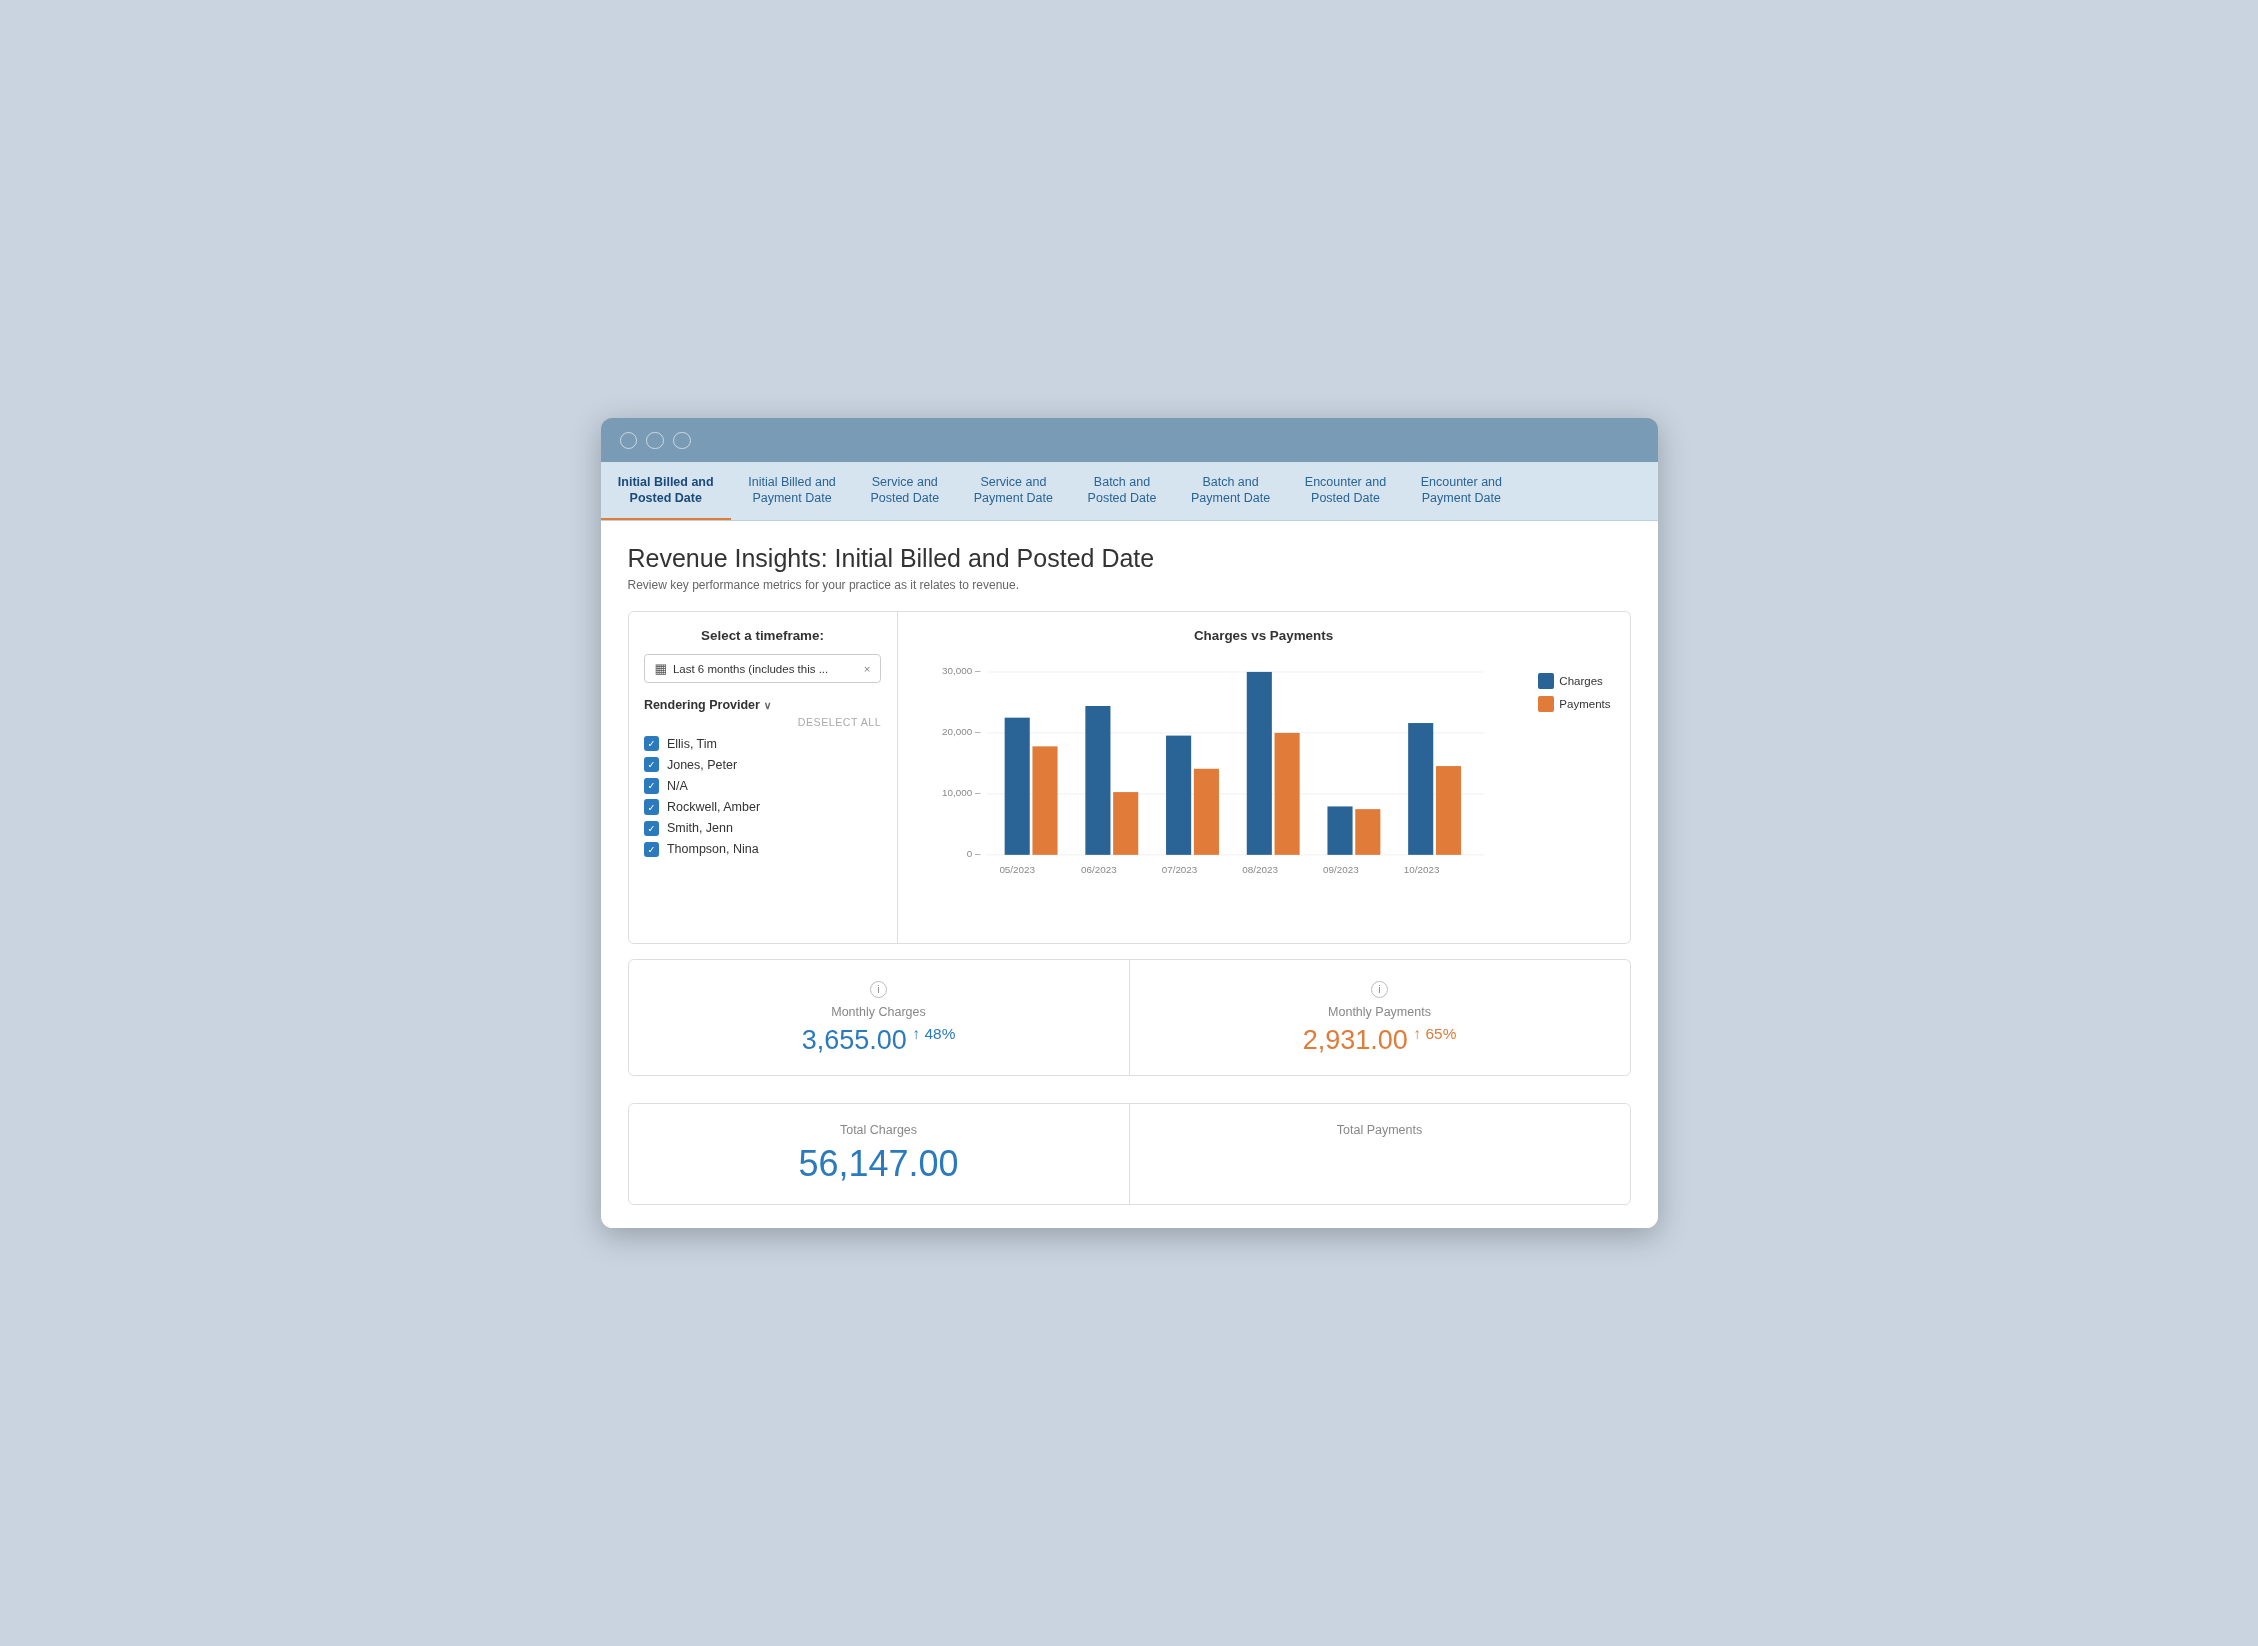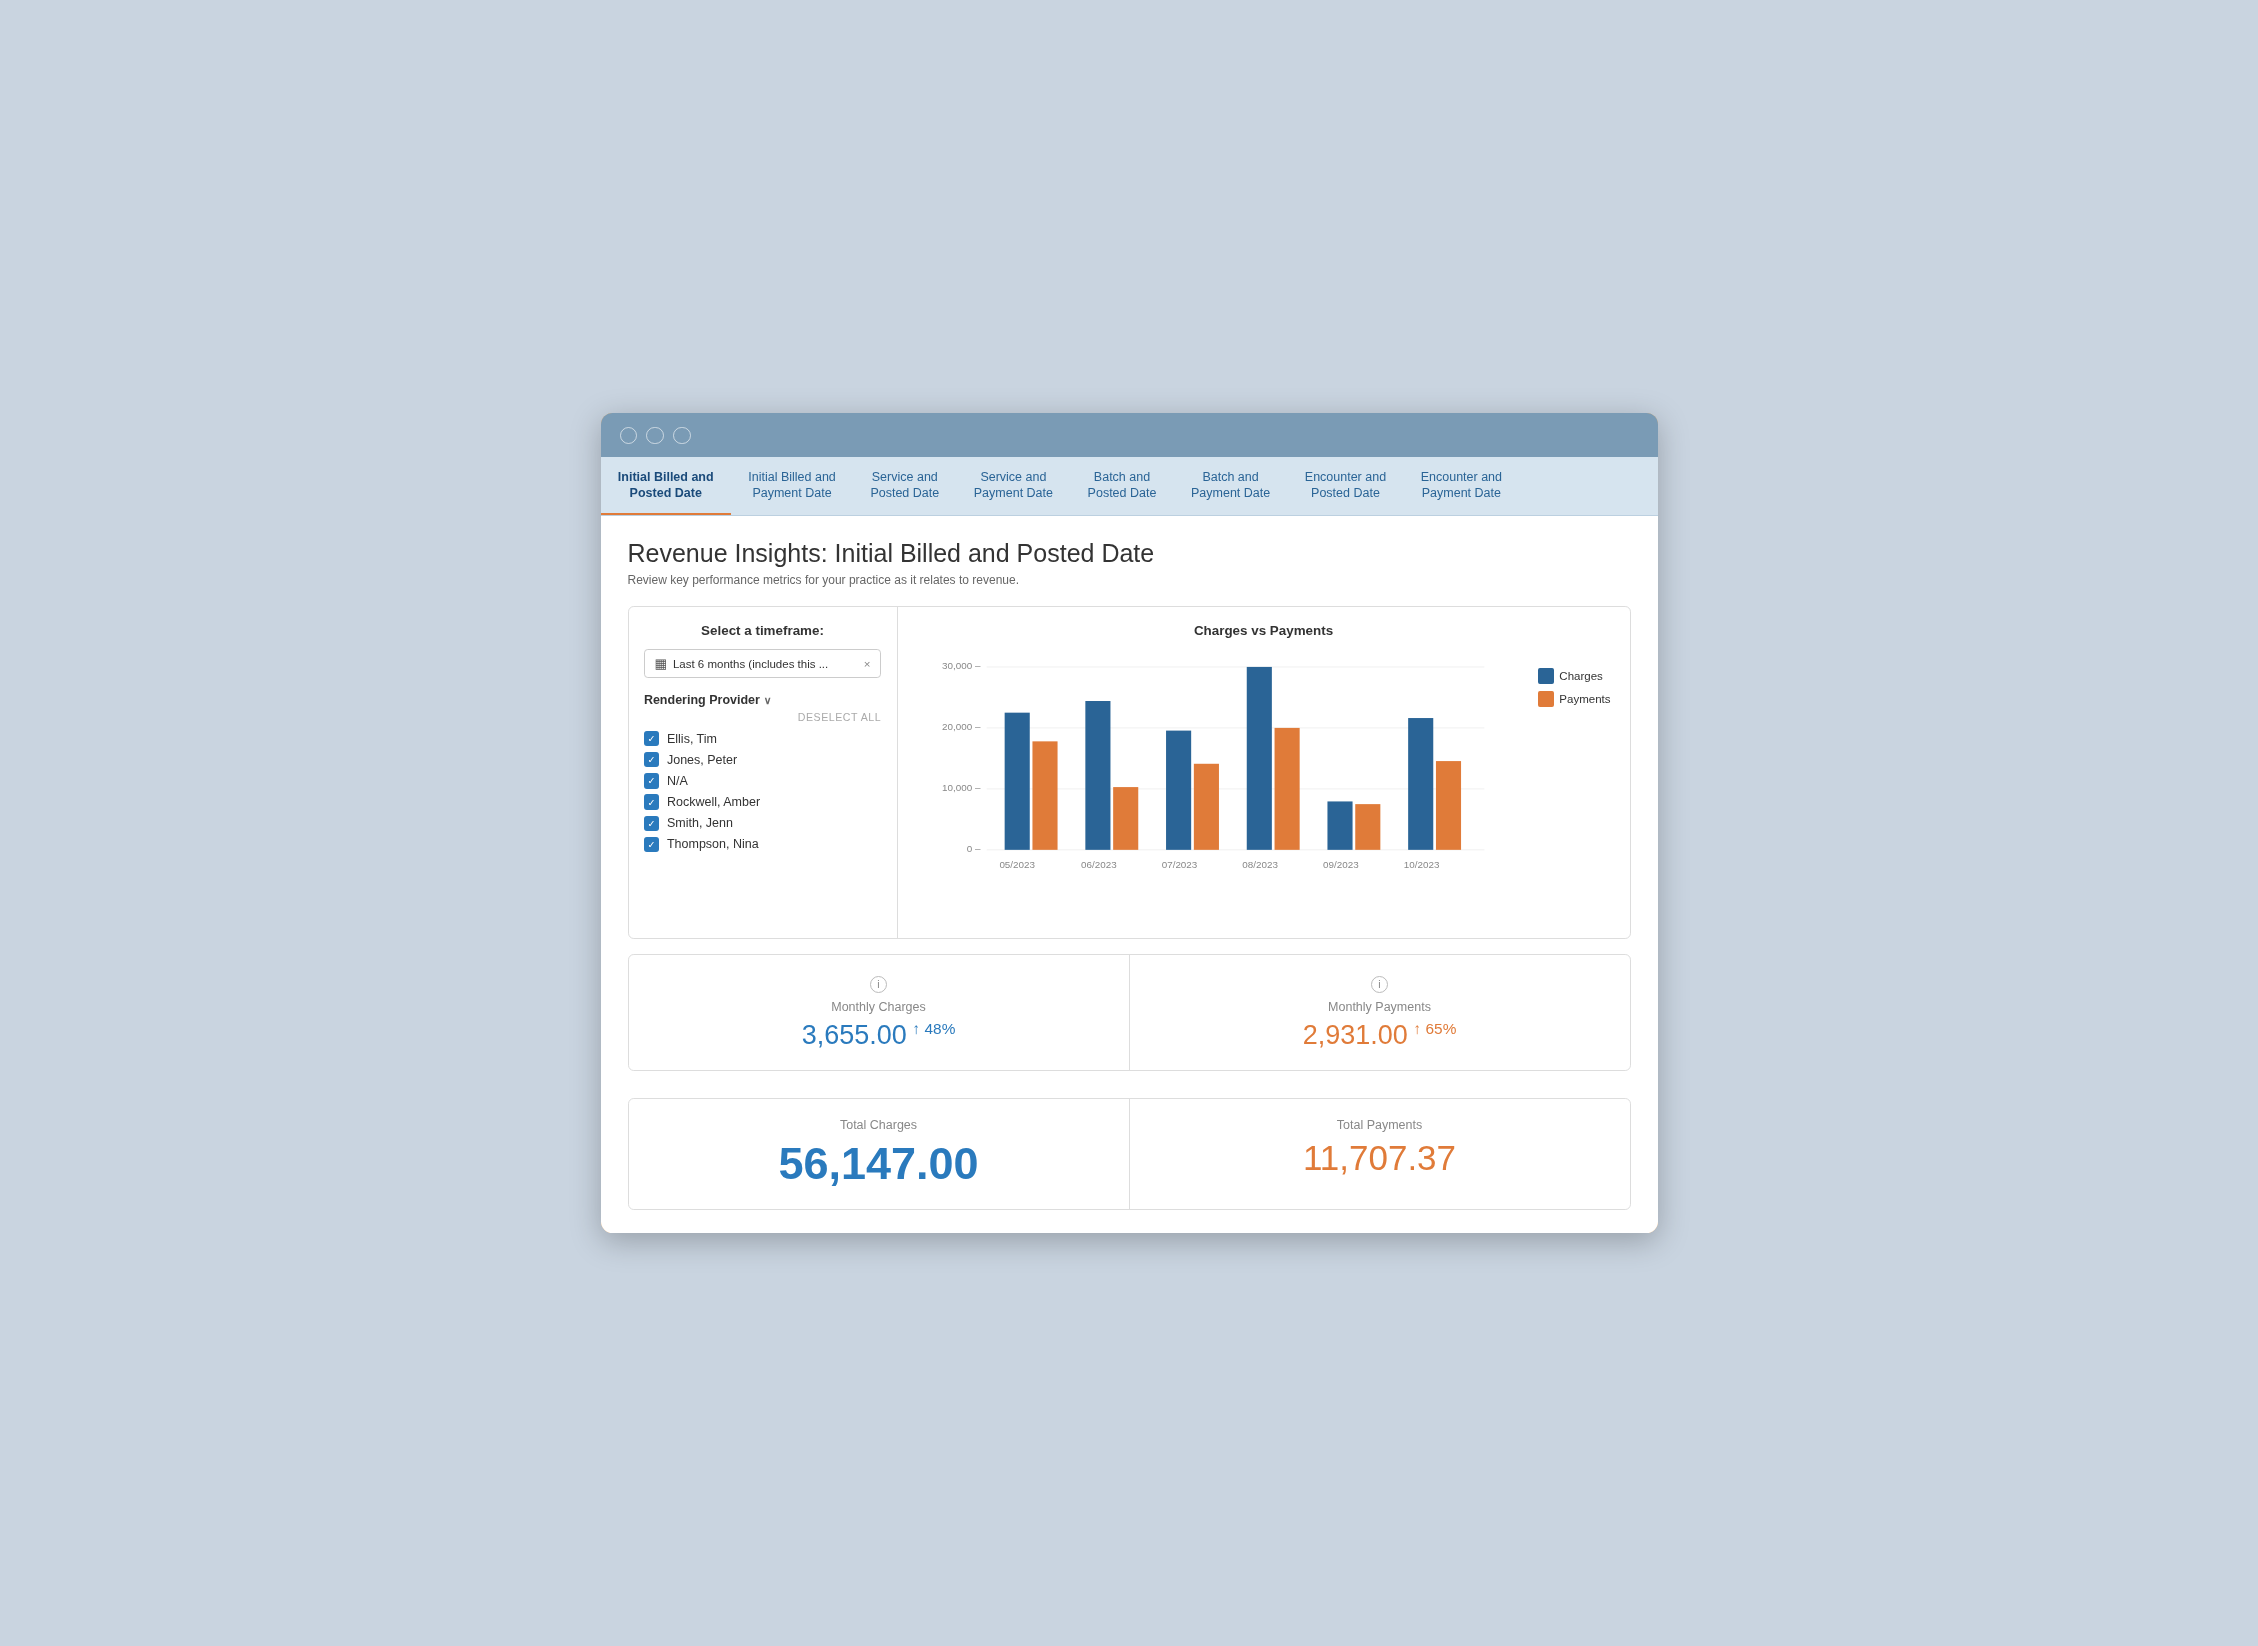--- a/index.html
+++ b/index.html
@@ -242,23 +242,23 @@
       text-align: center;
       border-right: 1px solid #ddd;
     }
     .total-card:last-child { border-right: none; }
     .total-label {
       font-size: 12.5px;
       color: #888;
       margin-bottom: 5.8px;
     }
     .total-value-blue {
-      font-size: 45px;
+      font-size: 36px;
       color: #2a7abd;
-      font-weight: 700;
+      font-weight: 400;
     }
     .total-value-orange {
       font-size: 35px;
       color: #e07b39;
       font-weight: 300;
     }
   </style>
 </head>
 <body>
 
@@ -419,18 +419,17 @@
     </div>
 
     <div style="height:11.5px;"></div>
     <div class="totals-row">
       <div class="total-card">
         <div class="total-label">Total Charges</div>
         <div class="total-value-blue">56,147.00</div>
       </div>
       <div class="total-card">
         <div class="total-label">Total Payments</div>
-        <div class="total-value-orange">11,707.37</div>
       </div>
     </div>
   </div>
 </div>
 
 
 </body></html>

